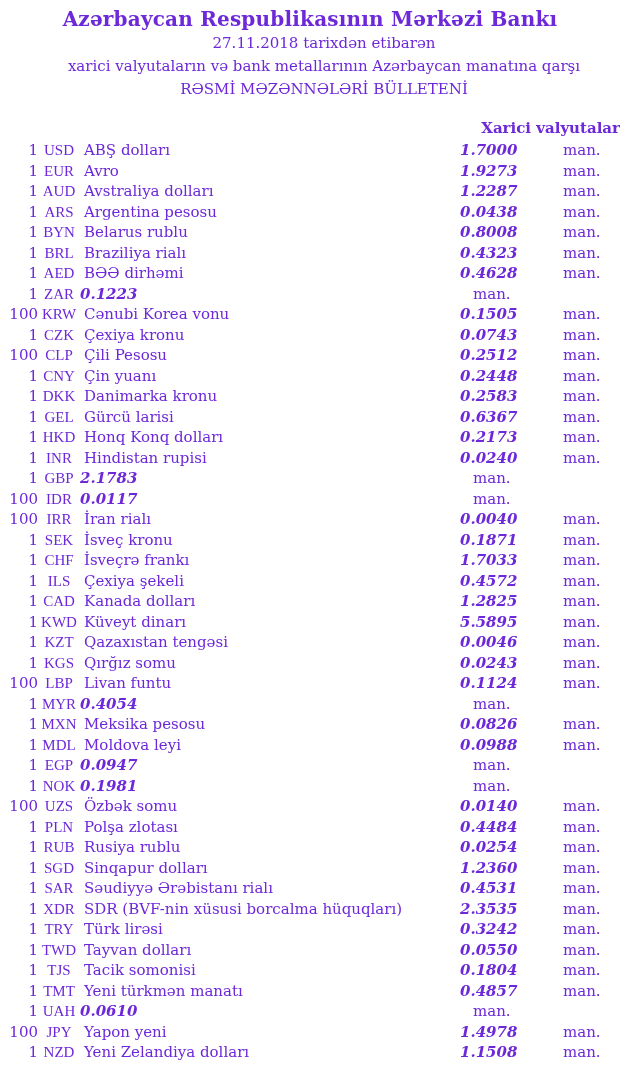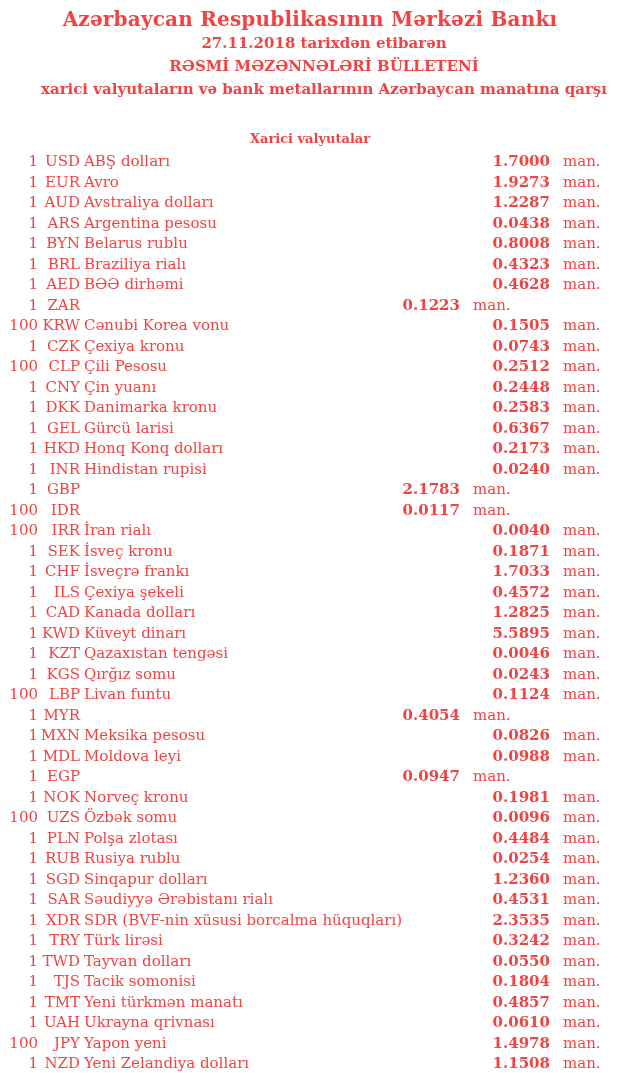--- a/index.html
+++ b/index.html
@@ -5,86 +5,88 @@
   html, body {
     margin: 0;
     padding: 0;
     background: #ffffff;
   }
   .page {
     position: relative;
     width: 620px;
     height: 1073px;
     background: #ffffff;
-    color: #ef4444;
+    color: #6d28d9;
     font-family: "DejaVu Serif", "Liberation Serif", serif;
     overflow: hidden;
   }
   .doc-header {
     text-align: center;
     padding-top: 6px;
   }
   .doc-title {
     font-size: 20px;
     font-weight: bold;
     line-height: 26px;
     letter-spacing: 0.2px;
   }
   .doc-sub {
     font-size: 15px;
-    font-weight: bold;
+    font-weight: normal;
     line-height: 23px;
     margin-left: 28px;
   }
   .section-title {
-    text-align: center;
-    font-size: 13px;
+    text-align: right;
+    font-size: 15px;
     font-weight: bold;
     line-height: 22px;
-    margin-top: 27px;
+    margin-top: 16px;
   }
   .rates-table {
     margin-top: 1px;
   }
   .row {
     display: grid;
     grid-template-columns: 38px 42px 1fr 90px 70px;
     font-size: 15px;
     line-height: 20.5px;
     height: 20.5px;
     white-space: nowrap;
   }
   .cell-qty {
     text-align: right;
   }
   .cell-code {
-    text-align: right;
+    text-align: center;
+    font-family: Liberation Serif, serif;
   }
   .cell-name {
     padding-left: 4px;
     overflow: hidden;
   }
   .cell-rate {
-    text-align: right;
+    text-align: left;
     font-weight: bold;
+    font-style: italic;
   }
   .cell-unit {
     padding-left: 13px;
   }
 </style>
 </head>
 <body>
 
 <div class="page">
 
   <div class="doc-header">
     <div class="doc-title">Azərbaycan Respublikasının Mərkəzi Bankı</div>
     <div class="doc-sub">27.11.2018 tarixdən etibarən</div>
+    <div class="doc-sub">xarici valyutaların və bank metallarının Azərbaycan manatına qarşı</div>
     <div class="doc-sub">RƏSMİ MƏZƏNNƏLƏRİ BÜLLETENİ</div>
-    <div class="doc-sub">xarici valyutaların və bank metallarının Azərbaycan manatına qarşı</div>
   </div>
 
   <div class="section-title">Xarici valyutalar</div>
 
   <div class="rates-table">
     <div class="row">
       <span class="cell-qty">1</span>
       <span class="cell-code">USD</span>
       <span class="cell-name">ABŞ dolları</span>
       <span class="cell-rate">1.7000</span>
@@ -322,30 +324,29 @@
     <div class="row">
       <span class="cell-qty">1</span>
       <span class="cell-code">EGP</span>
       <span class="cell-rate">0.0947</span>
       <span class="cell-unit">man.</span>
     </div>
 
     <div class="row">
       <span class="cell-qty">1</span>
       <span class="cell-code">NOK</span>
-      <span class="cell-name">Norveç kronu</span>
       <span class="cell-rate">0.1981</span>
       <span class="cell-unit">man.</span>
     </div>
 
     <div class="row">
       <span class="cell-qty">100</span>
       <span class="cell-code">UZS</span>
       <span class="cell-name">Özbək somu</span>
-      <span class="cell-rate">0.0096</span>
+      <span class="cell-rate">0.0140</span>
       <span class="cell-unit">man.</span>
     </div>
 
     <div class="row">
       <span class="cell-qty">1</span>
       <span class="cell-code">PLN</span>
       <span class="cell-name">Polşa zlotası</span>
       <span class="cell-rate">0.4484</span>
       <span class="cell-unit">man.</span>
     </div>
@@ -410,21 +411,20 @@
       <span class="cell-qty">1</span>
       <span class="cell-code">TMT</span>
       <span class="cell-name">Yeni türkmən manatı</span>
       <span class="cell-rate">0.4857</span>
       <span class="cell-unit">man.</span>
     </div>
 
     <div class="row">
       <span class="cell-qty">1</span>
       <span class="cell-code">UAH</span>
-      <span class="cell-name">Ukrayna qrivnası</span>
       <span class="cell-rate">0.0610</span>
       <span class="cell-unit">man.</span>
     </div>
 
     <div class="row">
       <span class="cell-qty">100</span>
       <span class="cell-code">JPY</span>
       <span class="cell-name">Yapon yeni</span>
       <span class="cell-rate">1.4978</span>
       <span class="cell-unit">man.</span>

